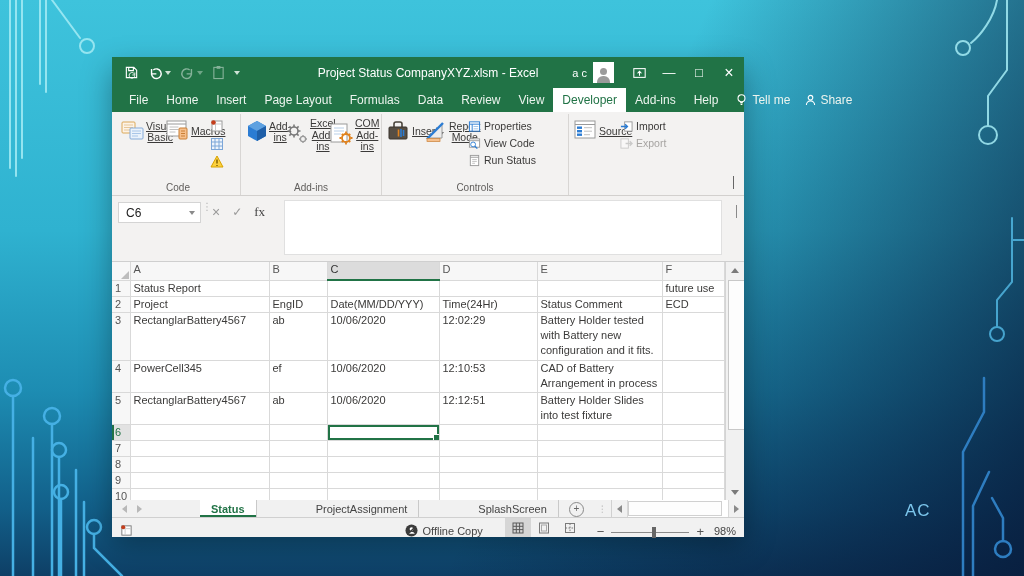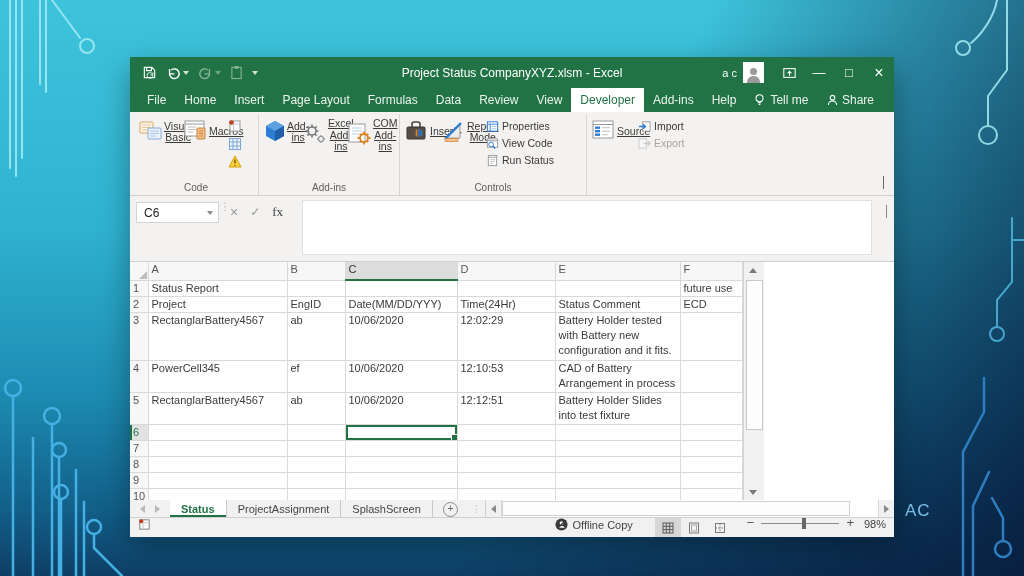--- a/index.html
+++ b/index.html
@@ -6,21 +6,21 @@
   body{width:1024px;height:576px;overflow:hidden;font-family:"Liberation Sans",sans-serif;}
   .slide{position:relative;width:1024px;height:576px;overflow:hidden;
     background:
       linear-gradient(115deg, rgba(8,28,60,0) 55%, rgba(8,28,60,.9) 100%),
       linear-gradient(180deg,#3ec3dc 0%,#2fb2d0 40%,#1d8cb2 68%,#12608a 88%,#0e3f66 100%);}
   .circuits{position:absolute;inset:0;pointer-events:none;}
   .slide-title{position:absolute;left:167px;top:13px;color:#fff;font-size:28px;letter-spacing:1.5px;}
   .slide-initials{position:absolute;left:905px;top:501px;color:#7cc6ec;font-size:17px;letter-spacing:1px;}
 
   
-  .xl{position:absolute;left:130px;top:57px;width:764px;height:475px;background:#fff;
+  .xl{position:absolute;left:112px;top:57px;width:632px;height:475px;background:#fff;
       box-shadow:0 12px 28px rgba(0,0,0,.35);font-size:11px;color:#3b3a39;display:flex;flex-direction:column;}
   
   .titlebar{height:31px;background:#217346;display:flex;align-items:center;color:#fff;flex:0 0 auto;position:relative;}
   .qat{display:flex;align-items:center;gap:9px;margin-left:12px;}
   .qat .ibtn{display:flex;align-items:center;gap:2px;}
   .dim{opacity:.45;}
   .caret-d{width:0;height:0;border-left:3px solid transparent;border-right:3px solid transparent;border-top:4px solid #cfe3d6;}
   .tb-title{position:absolute;left:0;right:0;text-align:center;font-size:12px;pointer-events:none;}
   .tb-right{margin-left:auto;display:flex;align-items:center;gap:0;height:100%;}
   .tb-user{font-size:11px;margin-right:6px;}
@@ -76,31 +76,31 @@
   .vs-up,.vs-down{position:absolute;left:0;width:19px;height:16px;display:flex;align-items:center;justify-content:center;}
   .vs-up{top:0;} .vs-down{bottom:0;}
   .tri-u{width:0;height:0;border-left:4px solid transparent;border-right:4px solid transparent;border-bottom:5px solid #7a7a7a;}
   .tri-d{width:0;height:0;border-left:4px solid transparent;border-right:4px solid transparent;border-top:5px solid #7a7a7a;}
   .tri-l{width:0;height:0;border-top:4px solid transparent;border-bottom:4px solid transparent;border-right:5px solid #8a8a8a;}
   .tri-r{width:0;height:0;border-top:4px solid transparent;border-bottom:4px solid transparent;border-left:5px solid #8a8a8a;}
   .vs-thumb{position:absolute;left:2px;top:18px;width:15px;height:148px;background:#fdfdfd;border:1px solid #c8c8c8;}
   
   .tabsbar{height:17px;background:#f1f1f1;border-bottom:1px solid #d0d0d0;display:flex;align-items:stretch;font-size:11px;flex:0 0 auto;}
   .tnav{display:flex;align-items:center;gap:10px;padding:0 10px;opacity:.55;}
-  .stab{display:flex;align-items:center;padding:0 11px;border-right:1px solid #c9c9c9;color:#444;background:transparent;}
+  .stab{display:flex;align-items:center;padding:0 11px;border-right:1px solid #c9c9c9;color:#444;background:transparent;margin-left:48px;}
   .stab:first-of-type{border-left:1px solid #c9c9c9;}
   .stab.active{background:#fff;color:#217346;font-weight:bold;box-shadow:inset 0 -2px 0 #217346;}
   .addsheet{width:13px;height:13px;border:1px solid #8a8a8a;border-radius:50%;display:flex;align-items:center;justify-content:center;color:#666;font-size:10px;line-height:10px;margin:1px 10px 0 10px;align-self:center;}
   .tdots{color:#b0b0b0;align-self:center;margin:0 4px;font-size:9px;}
   .hscroll{flex:1;display:flex;align-items:stretch;border-left:1px solid #d0d0d0;}
   .hs-btn{width:15px;display:flex;align-items:center;justify-content:center;background:#f1f1f1;}
   .hs-track{flex:1;background:#fff;border-left:1px solid #d8d8d8;border-right:1px solid #d8d8d8;position:relative;}
   .hs-thumb{position:absolute;left:0;top:1px;bottom:1px;width:92%;background:#fdfdfd;border:1px solid #d0d0d0;}
   
-  .statusbar{height:19px;background:#f1f1f1;display:flex;align-items:flex-start;font-size:11px;color:#444;padding:0 8px;flex:1;}
+  .statusbar{height:19px;background:#f1f1f1;display:flex;align-items:flex-end;font-size:11px;color:#444;padding:0 8px;flex:1;}
   .sb-offline{margin-left:auto;display:flex;align-items:center;gap:4px;}
   .sb-views{display:flex;align-items:center;margin-left:22px;}
   .sb-view{width:26px;height:19px;display:flex;align-items:center;justify-content:center;}
   .sb-view.active{background:#d6d6d6;}
   .sb-zoom{display:flex;align-items:center;gap:7px;margin-left:14px;}
   .zoomtrack{width:78px;height:1px;background:#8a8a8a;position:relative;}
   .zoomthumb{position:absolute;left:52%;top:-5px;width:4px;height:11px;background:#666;}
   .sb-zoomlabel{width:30px;text-align:right;margin-left:2px;}
   .zchar{font-size:13px;color:#555;line-height:10px;}
 </style>

